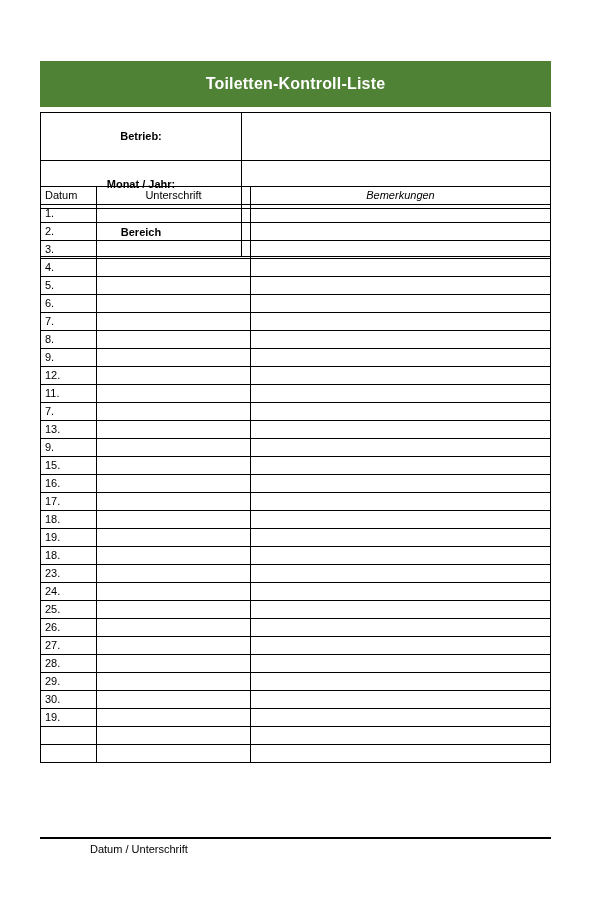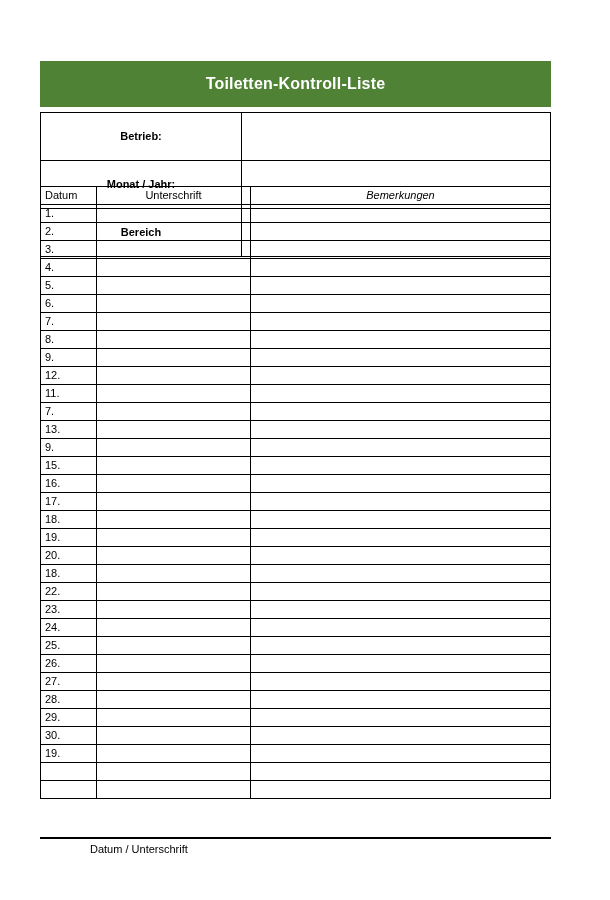--- a/index.html
+++ b/index.html
@@ -241,31 +241,21 @@
           <td class="col-datum cell-datum">18.</td>
           <td class="col-unterschrift cell-blank"></td>
           <td class="col-bemerkungen cell-blank"></td>
         </tr>
         <tr>
           <td class="col-datum cell-datum">19.</td>
           <td class="col-unterschrift cell-blank"></td>
           <td class="col-bemerkungen cell-blank"></td>
         </tr>
         <tr>
-          <td class="col-datum cell-datum">20.</td>
-          <td class="col-unterschrift cell-blank"></td>
-          <td class="col-bemerkungen cell-blank"></td>
-        </tr>
-        <tr>
           <td class="col-datum cell-datum">18.</td>
-          <td class="col-unterschrift cell-blank"></td>
-          <td class="col-bemerkungen cell-blank"></td>
-        </tr>
-        <tr>
-          <td class="col-datum cell-datum">22.</td>
           <td class="col-unterschrift cell-blank"></td>
           <td class="col-bemerkungen cell-blank"></td>
         </tr>
         <tr>
           <td class="col-datum cell-datum">23.</td>
           <td class="col-unterschrift cell-blank"></td>
           <td class="col-bemerkungen cell-blank"></td>
         </tr>
         <tr>
           <td class="col-datum cell-datum">24.</td>

